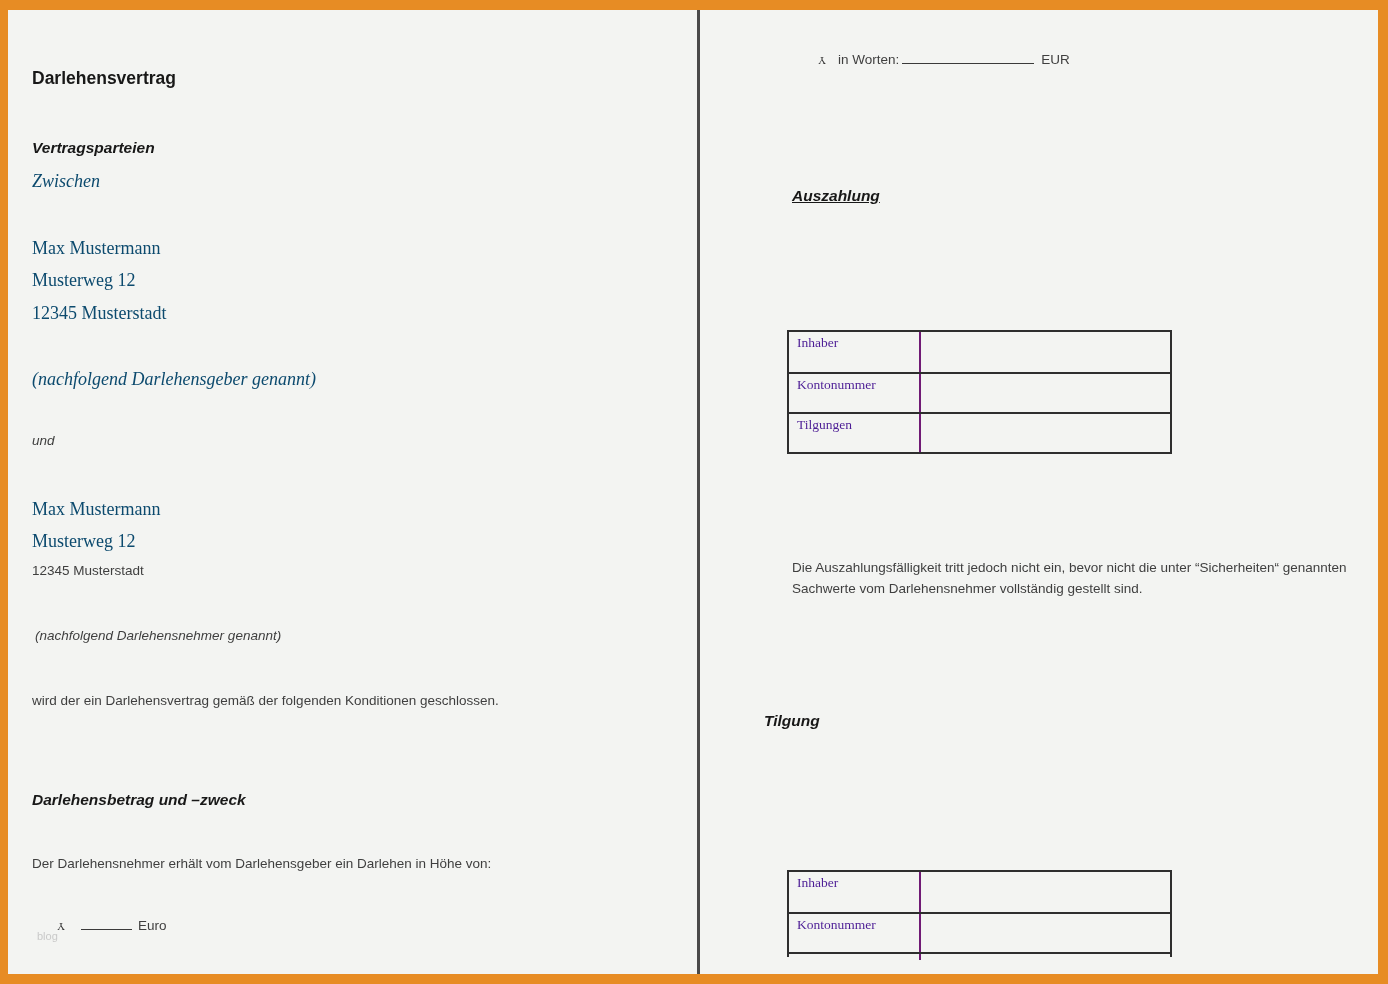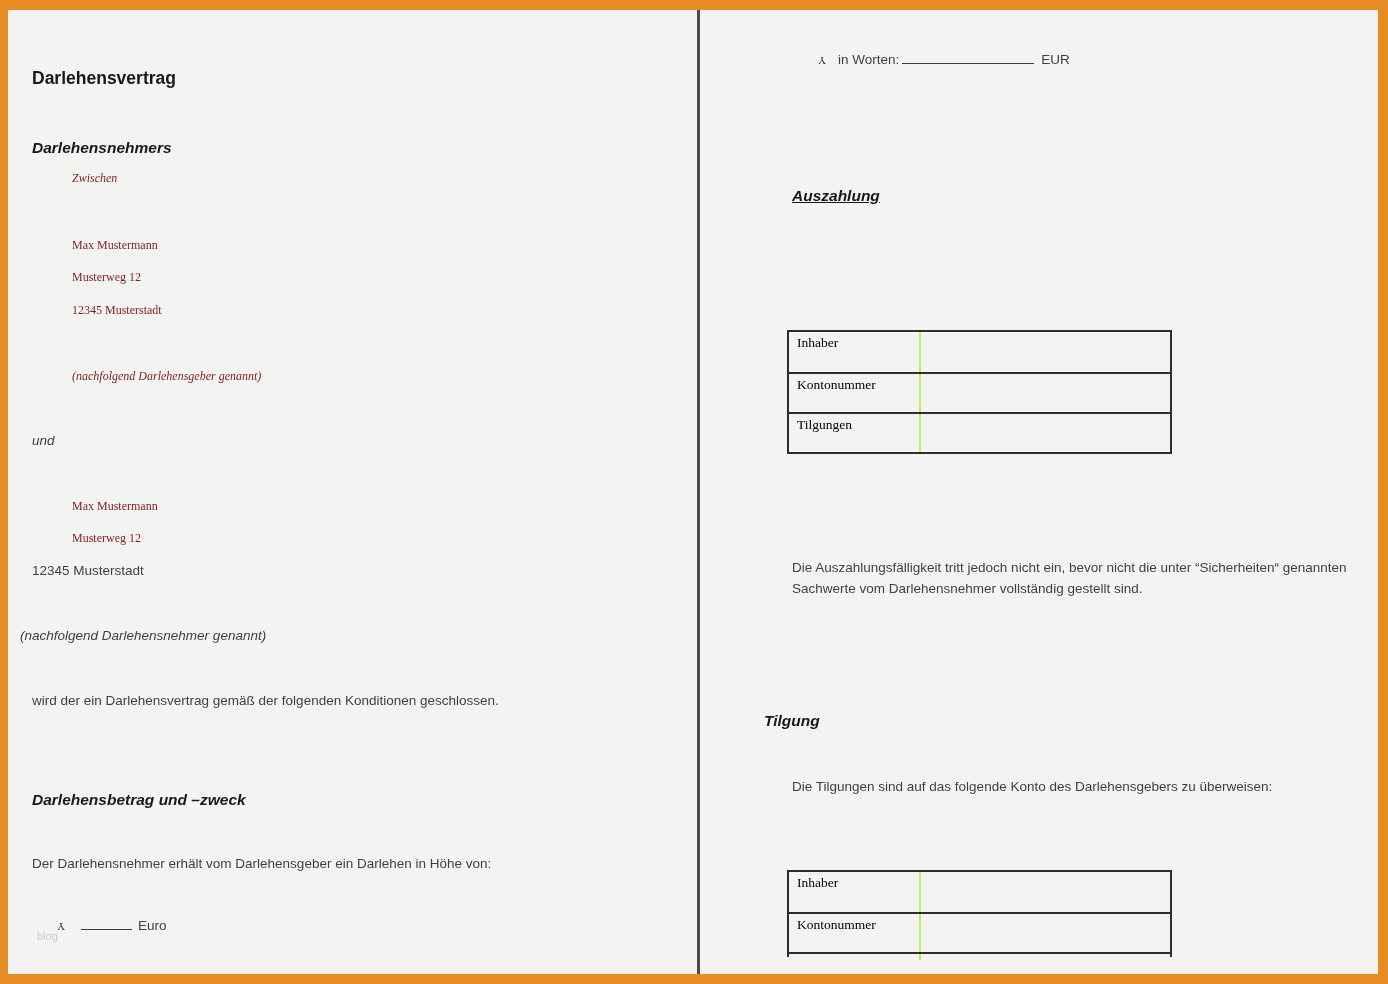--- a/index.html
+++ b/index.html
@@ -4,60 +4,60 @@
 <style>
   html,body{margin:0;padding:0;}
   body{width:1388px;height:984px;overflow:hidden;}
   .canvas{position:relative;width:1388px;height:984px;background:#E78C24;font-family:"Liberation Sans",sans-serif;}
   .page-bg{position:absolute;left:8px;top:10px;width:1370px;height:964px;background:#F3F4F2;}
   .divider{position:absolute;left:697px;top:10px;width:3px;height:964px;background:#4A4A4A;}
   .abs{position:absolute;white-space:nowrap;}
   .sans{font-family:"Liberation Sans",sans-serif;}
   .serif{font-family:"Liberation Serif",serif;}
   .body-sans{font-size:13.5px;color:#3F3F3F;}
-  .body-serif{font-size:12px;color:#7f1d1d;margin-left:40px;}
+  .body-serif{font-size:18px;color:#0c4a6e;}
   .it{font-style:italic;}
   .h-main{font-size:17.5px;font-weight:bold;color:#181818;}
   .h-sub{font-size:15.5px;font-weight:bold;font-style:italic;color:#181818;}
   .para{white-space:normal;line-height:21px;}
   .blank{display:inline-block;height:0;border-bottom:1.4px solid #3A3A3A;vertical-align:-2px;}
   .bullet{display:inline-block;transform:rotate(180deg);font-family:"Liberation Serif",serif;font-size:11px;line-height:1;color:#2E2E2E;}
   .watermark{font-size:11px;color:#C9C9C9;}
   .acct-table{position:absolute;width:385px;border:2px solid #2E2E2E;box-sizing:border-box;}
   .acct-row{display:flex;height:40px;border-top:2px solid #2E2E2E;box-sizing:border-box;}
   .acct-row:first-child{border-top:none;}
-  .acct-label{width:132px;border-right:2px solid #bef264;padding:3px 8px;font-family:"Liberation Serif",serif;font-size:13.5px;color:#000000;box-sizing:border-box;}
+  .acct-label{width:132px;border-right:2px solid #701a75;padding:3px 8px;font-family:"Liberation Serif",serif;font-size:13.5px;color:#4c1d95;box-sizing:border-box;}
   .acct-value{flex:1;}
   .acct-table.cut{border-bottom:none;}
   .acct-row.stub{height:5px;}
   .inline-row{display:flex;align-items:baseline;}
 </style>
 </head>
 <body>
 
 <div class="canvas">
   <div class="page-bg"></div>
   <div class="divider"></div>
 
   <div class="abs h-main sans" style="left:32px;top:68px;">Darlehensvertrag</div>
 
-  <div class="abs h-sub sans" style="left:32px;top:139px;">Darlehensnehmers</div>
+  <div class="abs h-sub sans" style="left:32px;top:139px;">Vertragsparteien</div>
   <div class="abs body-serif serif it" style="left:32px;top:171px;">Zwischen</div>
 
   <div class="abs body-serif serif" style="left:32px;top:238px;">Max Mustermann</div>
   <div class="abs body-serif serif" style="left:32px;top:270px;">Musterweg 12</div>
   <div class="abs body-serif serif" style="left:32px;top:303px;">12345 Musterstadt</div>
   <div class="abs body-serif serif it" style="left:32px;top:369px;">(nachfolgend Darlehensgeber genannt)</div>
 
   <div class="abs body-sans sans it" style="left:32px;top:433px;">und</div>
 
   <div class="abs body-serif serif" style="left:32px;top:499px;">Max Mustermann</div>
   <div class="abs body-serif serif" style="left:32px;top:531px;">Musterweg 12</div>
   <div class="abs body-sans sans" style="left:32px;top:563px;">12345 Musterstadt</div>
-  <div class="abs body-sans sans it" style="left:20px;top:628px;">(nachfolgend Darlehensnehmer genannt)</div>
+  <div class="abs body-sans sans it" style="left:35px;top:628px;">(nachfolgend Darlehensnehmer genannt)</div>
 
   <div class="abs body-sans sans" style="left:32px;top:693px;">wird der ein Darlehensvertrag gemäß der folgenden Konditionen geschlossen.</div>
 
   <div class="abs h-sub sans" style="left:32px;top:791px;">Darlehensbetrag und –zweck</div>
   <div class="abs body-sans sans" style="left:32px;top:856px;">Der Darlehensnehmer erhält vom Darlehensgeber ein Darlehen in Höhe von:</div>
 
   <div class="abs inline-row" style="left:57px;top:918px;">
     <span class="bullet">Y</span>
     <span class="blank" style="width:51px;margin-left:16px;"></span>
     <span class="body-sans sans" style="margin-left:6px;">Euro</span>
@@ -86,21 +86,20 @@
     <div class="acct-row">
       <div class="acct-label">Tilgungen</div>
       <div class="acct-value"></div>
     </div>
   </div>
 
   <div class="abs body-sans sans para" style="left:792px;top:557px;width:588px;">Die Auszahlungsfälligkeit tritt jedoch nicht ein, bevor nicht die unter “Sicherheiten“ genannten Sachwerte vom Darlehensnehmer vollständig gestellt sind.</div>
 
   <div class="abs h-sub sans" style="left:764px;top:712px;">Tilgung</div>
 
-  <div class="abs body-sans sans para" style="left:792px;top:776px;width:588px;">Die Tilgungen sind auf das folgende Konto des Darlehensgebers zu überweisen:</div>
 
   <div class="acct-table cut" style="left:787px;top:870px;">
     <div class="acct-row">
       <div class="acct-label">Inhaber</div>
       <div class="acct-value"></div>
     </div>
     <div class="acct-row">
       <div class="acct-label">Kontonummer</div>
       <div class="acct-value"></div>
     </div>

